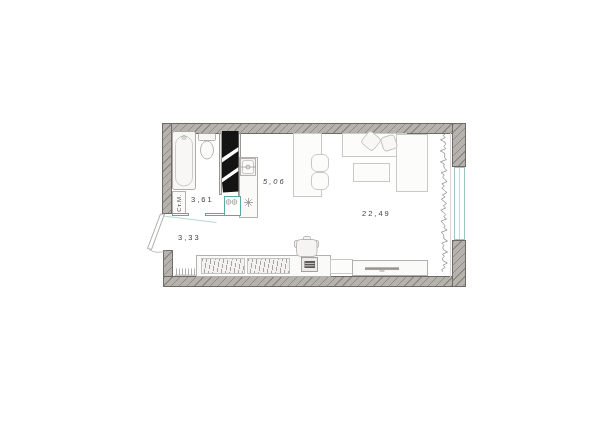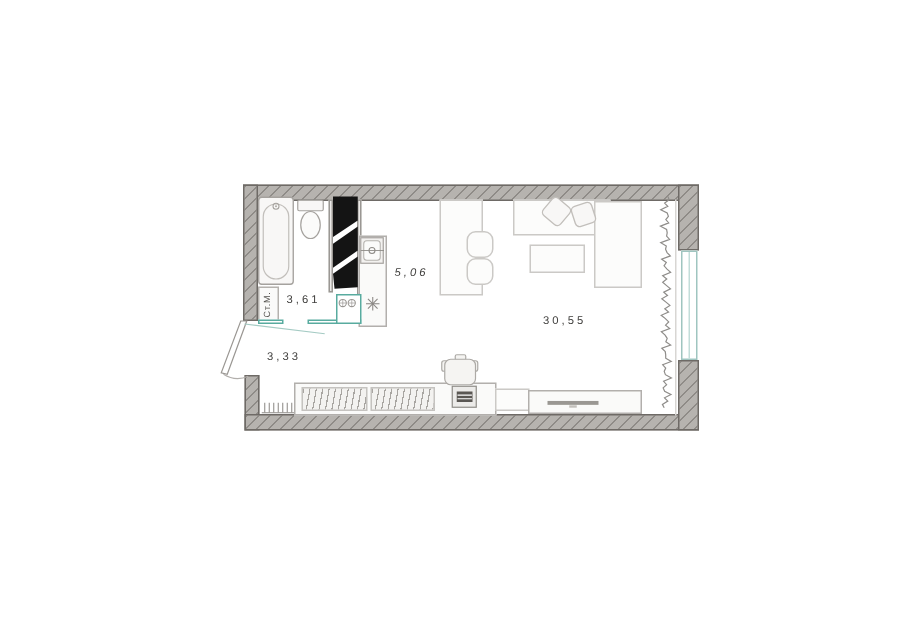--- a/index.html
+++ b/index.html
@@ -138,16 +138,16 @@
     </g>
 
     <path d="M163,216 L216.5,222.5" fill="none" stroke="#a5cbc4" stroke-width="0.8"></path>
 
     <path d="M445.3,131.0 L446.1,133.2 L443.1,135.4 L445.2,137.6 L440.5,139.8 L444.8,142.0 L445.6,144.2 L443.9,146.4 L445.8,148.6 L440.3,150.8 L444.4,153.0 L444.8,155.2 L444.4,157.4 L446.4,159.6 L440.5,161.8 L444.2,164.0 L443.7,166.2 L444.7,168.4 L446.9,170.6 L441.1,172.8 L444.2,175.0 L442.7,177.2 L444.7,179.4 L447.1,181.6 L441.8,183.8 L444.5,186.0 L441.8,188.2 L444.4,190.4 L447.0,192.6 L442.5,194.8 L445.0,197.0 L441.2,199.2 L444.0,201.4 L446.6,203.6 L443.2,205.8 L445.7,208.0 L440.8,210.2 L443.6,212.4 L445.8,214.6 L443.7,216.8 L446.5,219.0 L440.9,221.2 L443.4,223.4 L444.8,225.6 L443.9,227.8 L447.1,230.0 L441.2,232.2 L443.5,234.4 L443.8,236.6 L443.8,238.8 L447.5,241.0 L441.8,243.2 L443.8,245.4 L442.8,247.6 L443.6,249.8 L447.6,252.0 L442.4,254.2 L444.4,256.4 L442.1,258.6 L443.1,260.8 L447.3,263.0 L443.0,265.2 L445.2,267.4 L441.6,269.6 L442.8,271.8" fill="none" stroke="#8f8d8a" stroke-width="0.8"></path>
   </svg>
 
   <div class="arealabel" style="left:191px;top:195px;">3,61</div>
   <div class="arealabel" style="left:263px;top:177px;font-style:italic;">5,06</div>
   <div class="arealabel" style="left:178px;top:233px;">3,33</div>
-  <div class="arealabel" style="left:362px;top:209px;">30,55</div>
+  <div class="arealabel" style="left:362px;top:209px;">22,49</div>
   <div class="stm-label">Ст.М.</div>
 
 </div>
 
 </body></html>

